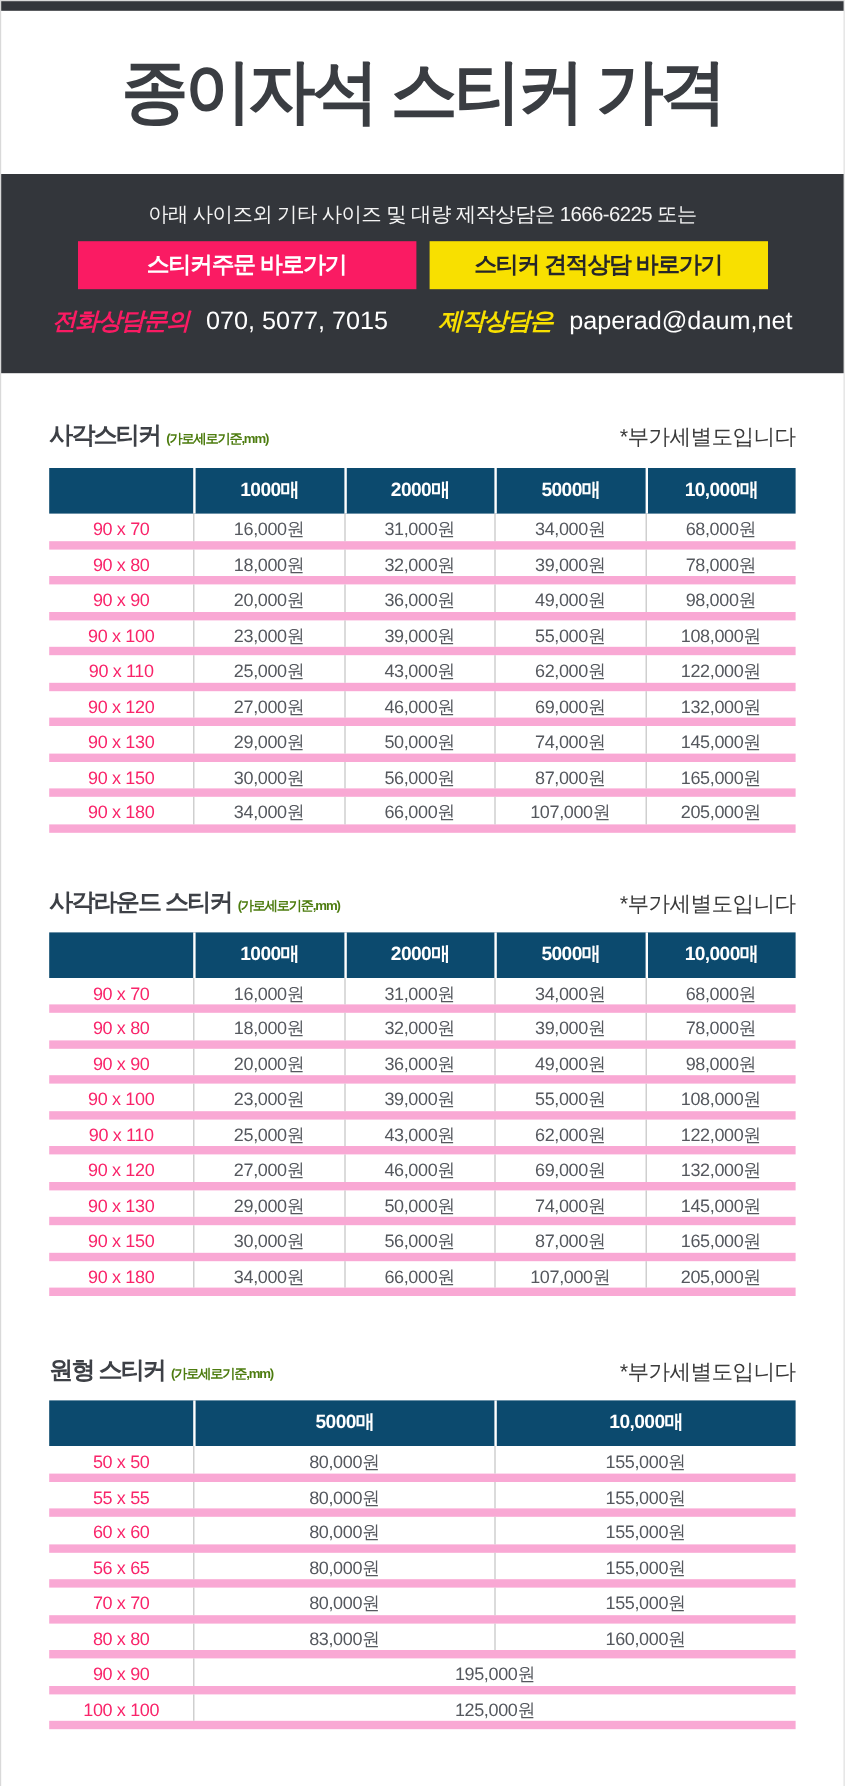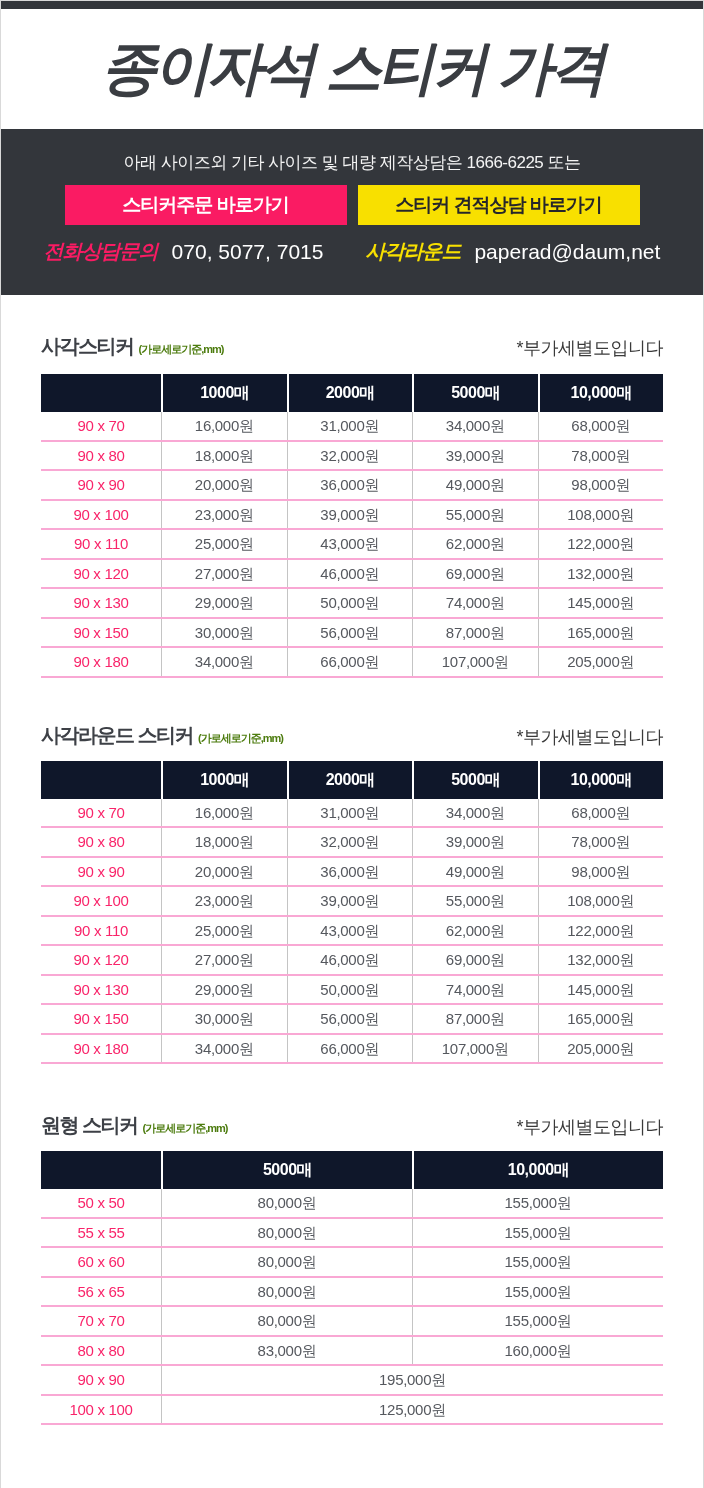--- a/index.html
+++ b/index.html
@@ -1,21 +1,21 @@
 <!DOCTYPE html>
 <html><head>
 <meta charset="utf-8">
 <style>
   html,body{margin:0;padding:0;background:#fff;}
   body{font-family:"Liberation Sans","DejaVu Sans",sans-serif;}
   .page{width:704px;min-height:1488px;box-sizing:border-box;border:1px solid #d9d9d9;
         background:#fff;display:flex;flex-direction:column;}
   .topbar{height:8px;background:#33363b;}
   .bottombar{height:5px;background:#33363b;}
-  .title-wrap{height:120px;display:flex;align-items:center;justify-content:center;font-style:italic;}
+  .title-wrap{height:136px;display:flex;align-items:center;justify-content:center;}
   .page-title{font-size:56px;font-weight:900;color:#3a3d42;letter-spacing:-3px;
               transform:scaleY(1.04);white-space:nowrap;}
   
   .banner{background:#33363b;padding:22px 0 30px;}
   .banner-info{color:#f4f4f4;font-size:17px;text-align:center;letter-spacing:-0.5px;}
   .btn-row{display:flex;justify-content:center;gap:11px;margin-top:11px;}
   .cta{width:282px;height:40px;display:flex;align-items:center;justify-content:center;
        font-size:19px;font-weight:bold;letter-spacing:-1px;cursor:pointer;}
   .cta.pink{background:#fa1b63;color:#fff;}
   .cta.yellow{background:#f8e000;color:#26262a;}
@@ -31,25 +31,25 @@
   .sec2{margin-top:48px;}
   .sec3{margin-top:52px;}
   .sec-head{display:flex;justify-content:space-between;align-items:flex-end;height:23px;}
   .sec-title-group{display:flex;align-items:baseline;gap:5px;}
   .sec-title{font-size:20px;font-weight:900;color:#3d4046;letter-spacing:-1.5px;}
   .sec-sub{font-size:11px;font-weight:bold;color:#4d7c0f;letter-spacing:-1px;}
   .vat-note{font-size:18px;color:#3a3a3a;letter-spacing:-0.5px;}
   
   .price-table{margin-top:12px;}
   .sec1 .price-table{margin-top:14px;}
-  .t-head{display:flex;background:#0f172a;height:38px;}
+  .t-head{display:flex;background:#0c4a6e;height:38px;}
   .hcell{flex:1;color:#fff;font-weight:bold;font-size:16px;text-align:center;
          line-height:38px;border-left:2px solid #fff;letter-spacing:-0.5px;}
   .hcell.corner{flex:0 0 120px;border-left:none;}
-  .trow{display:flex;height:29.5px;box-sizing:border-box;border-bottom:2px solid #f9a8d4;}
+  .trow{display:flex;height:29.5px;box-sizing:border-box;border-bottom:7px solid #f9a8d4;}
   .cell{flex:1;text-align:center;font-size:15px;color:#55585e;line-height:28.5px;
         border-left:1px solid #c4c4c4;letter-spacing:-0.3px;}
   .cell.size{flex:0 0 120px;color:#f9246a;border-left:none;}
   .spacer{flex:1;min-height:78px;}
 </style>
 </head>
 <body>
 
 <div class="page">
   <div class="topbar"></div>
@@ -61,21 +61,21 @@
   <div class="banner">
     <div class="banner-info">아래 사이즈외 기타 사이즈 및 대량 제작상담은 1666-6225 또는</div>
     <div class="btn-row">
       <div class="cta pink">스티커주문 바로가기</div>
       <div class="cta yellow">스티커 견적상담 바로가기</div>
     </div>
     <div class="contact-row">
       <span class="contact-label pink">전화상담문의</span>
       <span class="contact-value">070, 5077, 7015</span>
       <span class="contact-gap"></span>
-      <span class="contact-label yellow">사각라운드</span>
+      <span class="contact-label yellow">제작상담은</span>
       <span class="contact-value">paperad@daum,net</span>
     </div>
   </div>
 
   <div class="section sec1">
     <div class="sec-head">
       <div class="sec-title-group">
         <span class="sec-title">사각스티커</span>
         <span class="sec-sub">(가로세로기준,mm)</span>
       </div>

